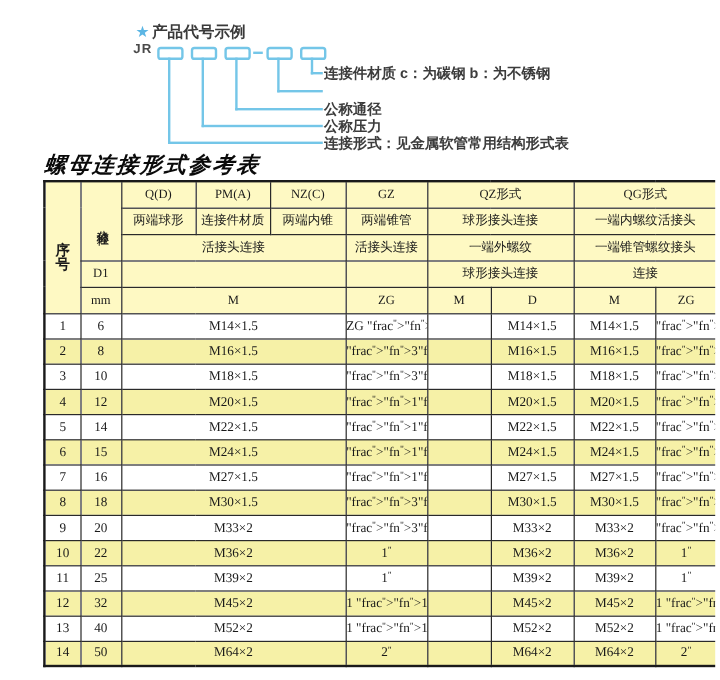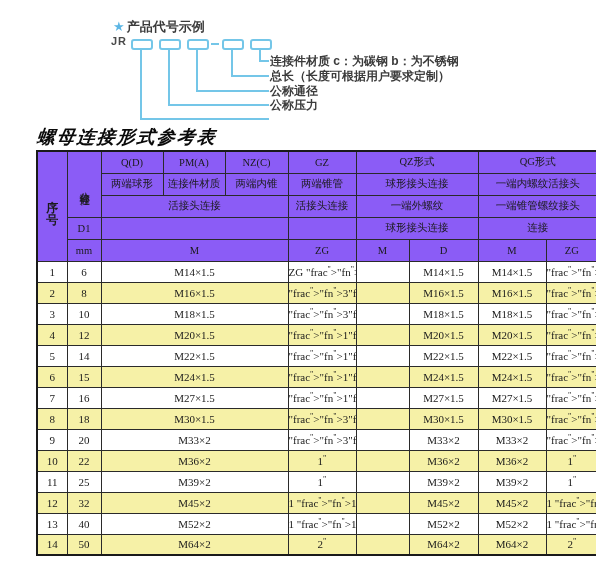--- a/index.html
+++ b/index.html
@@ -18,21 +18,21 @@
   
   #table-title{position:absolute;left:37px;top:125px;font-size:18px;font-weight:bold;color:#0a0a0a;
                font-family:"Liberation Serif",serif;font-style:italic;transform:skewX(-6deg);letter-spacing:2px;}
 
   
   #ref-table{position:absolute;left:36px;top:150px;width:561px;border-collapse:collapse;table-layout:fixed;
              font-family:"Liberation Serif",serif;}
   #ref-table td{border:1px solid #2a2a2a;text-align:center;vertical-align:middle;padding:0;
                 font-size:11px;color:#1a1a1a;overflow:hidden;white-space:nowrap;}
   #ref-table{border:2px solid #1a1a1a;}
-  #ref-table thead td{background:#8b5cf6;font-size:10.5px;}
+  #ref-table thead td{background:#fef9c3;font-size:10.5px;}
   #ref-table thead tr{height:22px;}
   #ref-table tbody tr{height:21px;background:#ffffff;}
   #ref-table tbody tr.alt{background:#f6f1a7;}
   .vert{writing-mode:vertical-rl;text-orientation:upright;display:inline-block;line-height:1;}
   .seq-vert{letter-spacing:14px;font-size:12px;font-weight:bold;}
   .dn-vert{letter-spacing:1px;font-size:10.5px;}
   .latin-head{font-size:11px;}
   .prime{font-size:8px;vertical-align:top;position:relative;top:-1px;}
 </style>
 </head>
@@ -52,23 +52,23 @@
   <div class="code-box" style="left:222px;"></div>
   <div class="code-box" style="left:250px;"></div>
 
   <div class="connector" style="left:259px;top:48px;width:8px;height:12px;"></div>
   <div class="connector" style="left:231px;top:48px;width:36px;height:27px;"></div>
   <div class="connector" style="left:196px;top:48px;width:71px;height:42px;"></div>
   <div class="connector" style="left:168px;top:48px;width:99px;height:56px;"></div>
   <div class="connector" style="left:140px;top:48px;width:127px;height:70px;"></div>
 
   <div class="dlabel" style="top:53px;text-align:center;">连接件材质  c：为碳钢  b：为不锈钢</div>
-  <div class="dlabel" style="top:68px;">总长（长度可根据用户要求定制）</div>
   <div class="dlabel" style="top:83px;">公称通径</div>
   <div class="dlabel" style="top:97px;">公称压力</div>
+  <div class="dlabel" style="top:111px;">连接形式：见金属软管常用结构形式表</div>
 
   <div id="table-title">螺母连接形式参考表</div>
 
   <table id="ref-table">
     <colgroup>
       <col style="width:30px">
         <col style="width:34px">
       <col style="width:62px">
         <col style="width:62px">
         <col style="width:63px">

